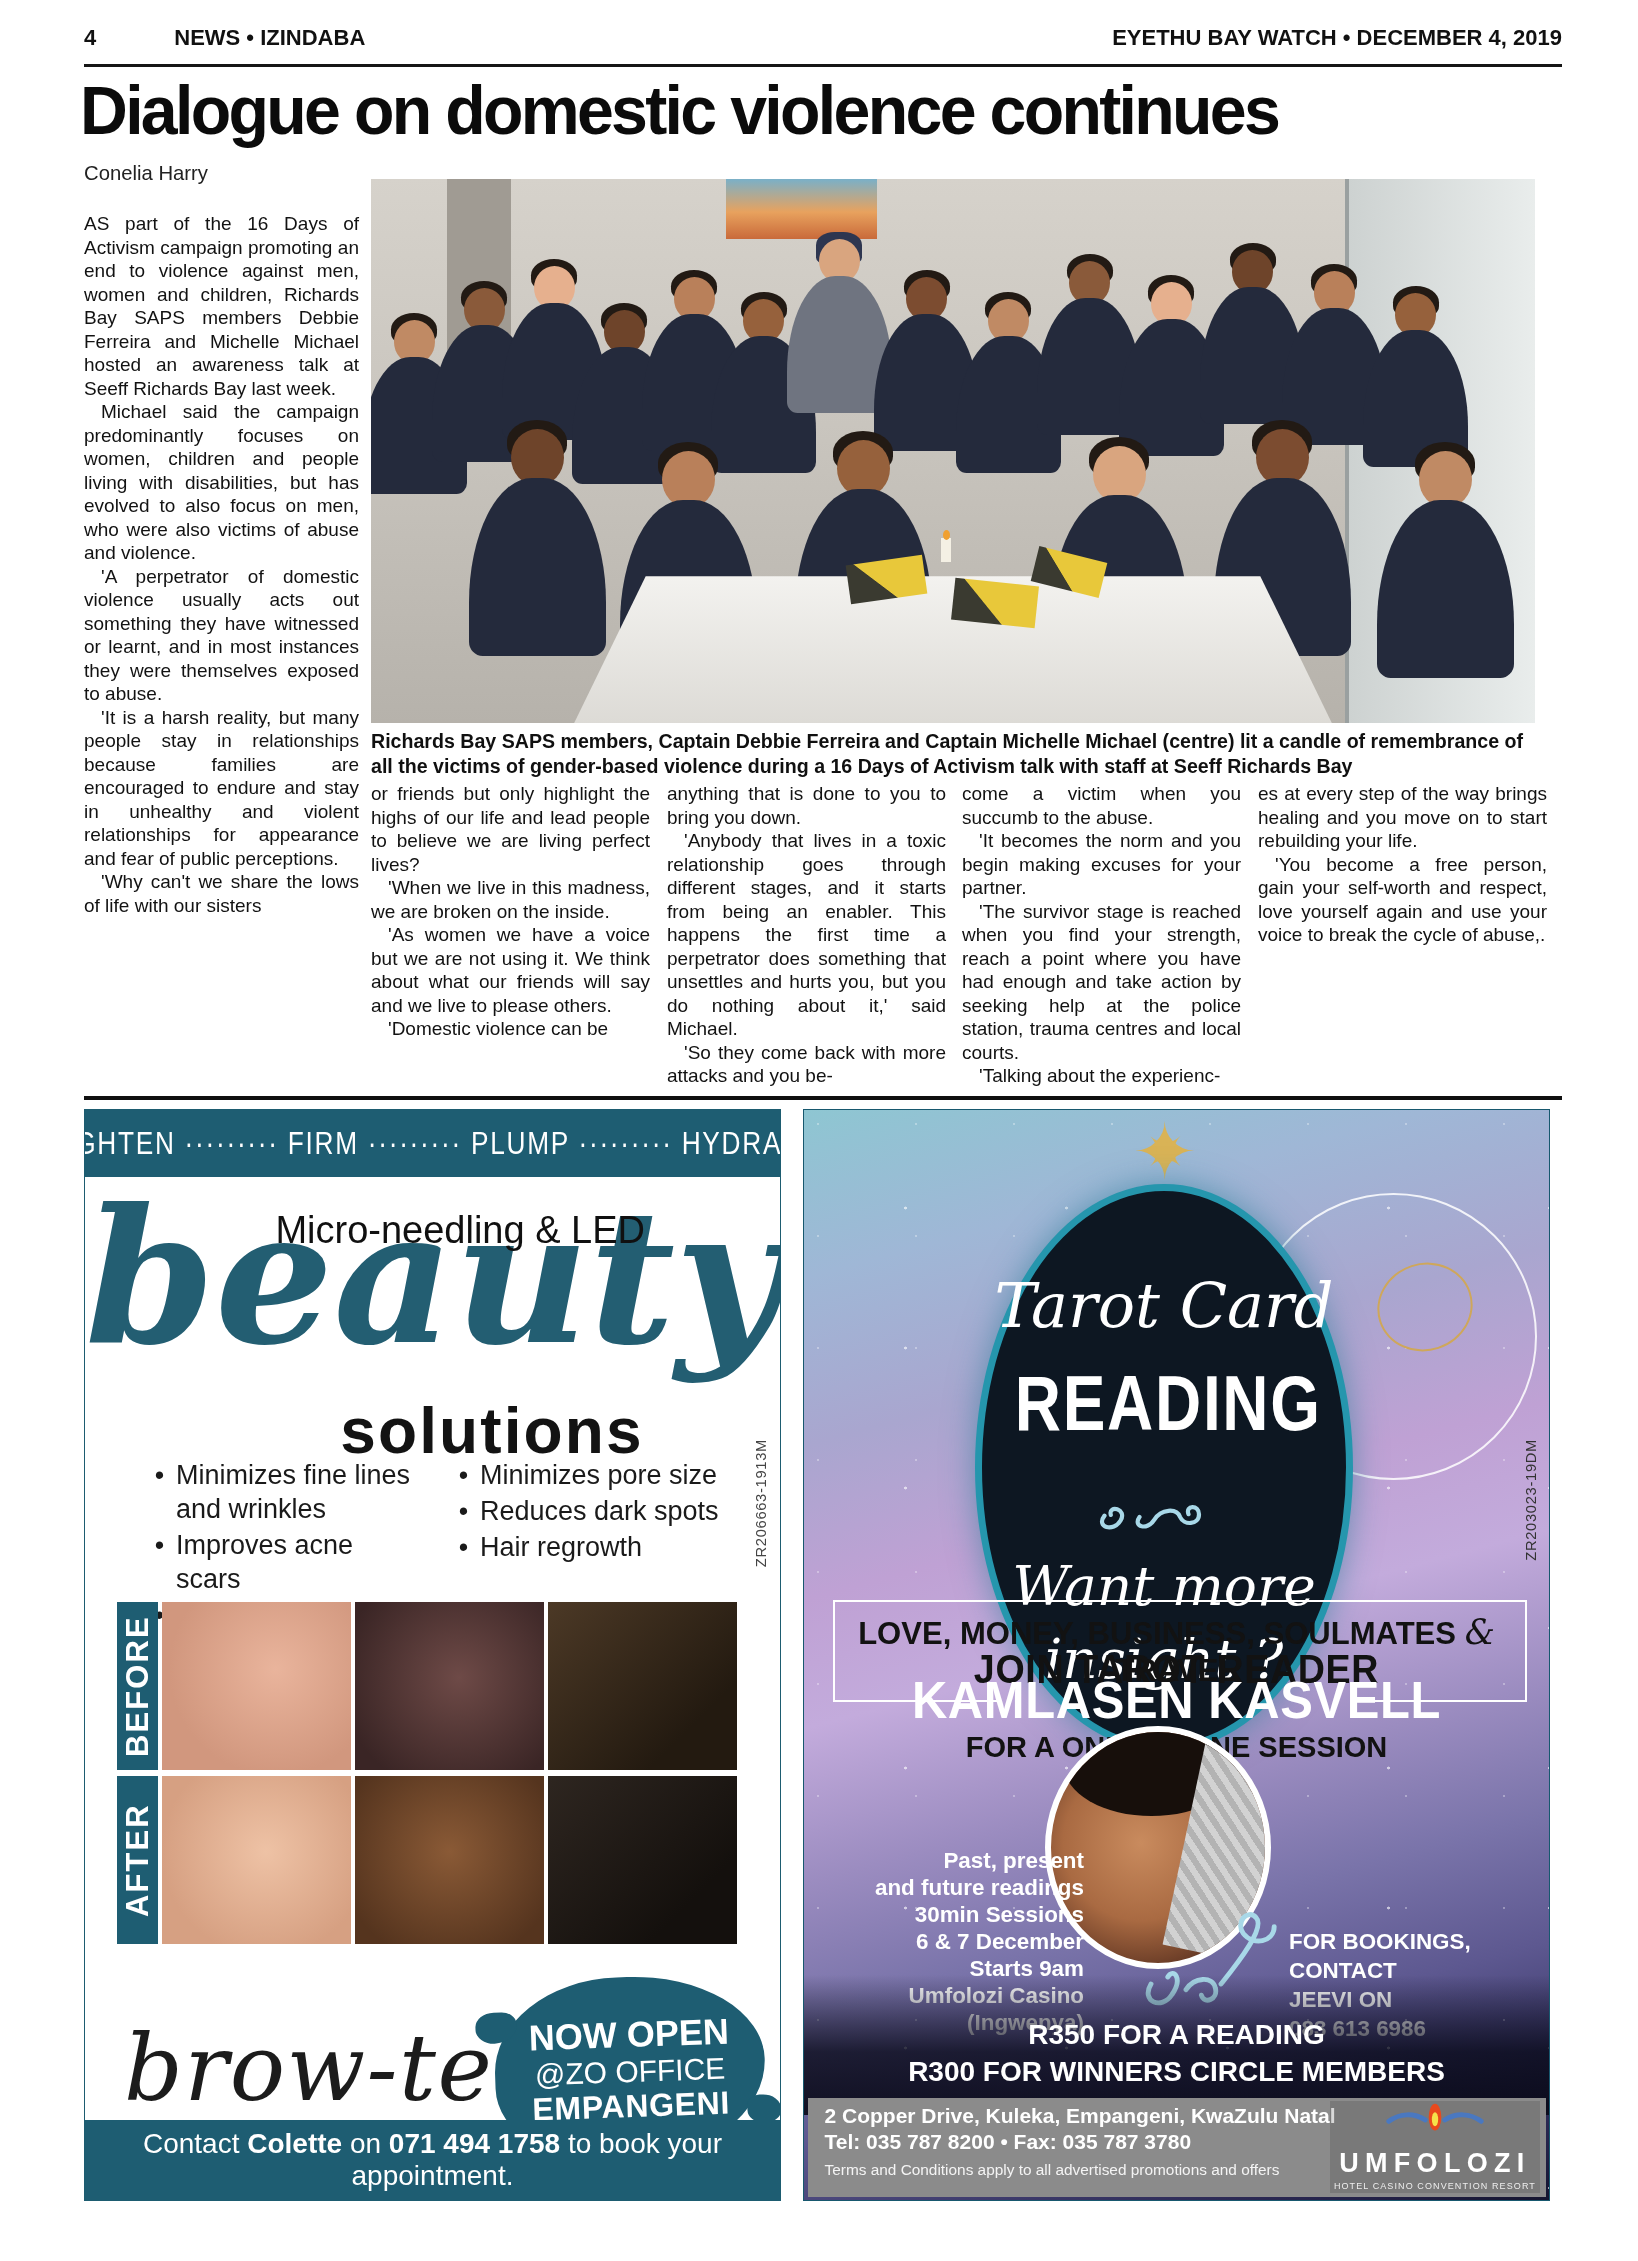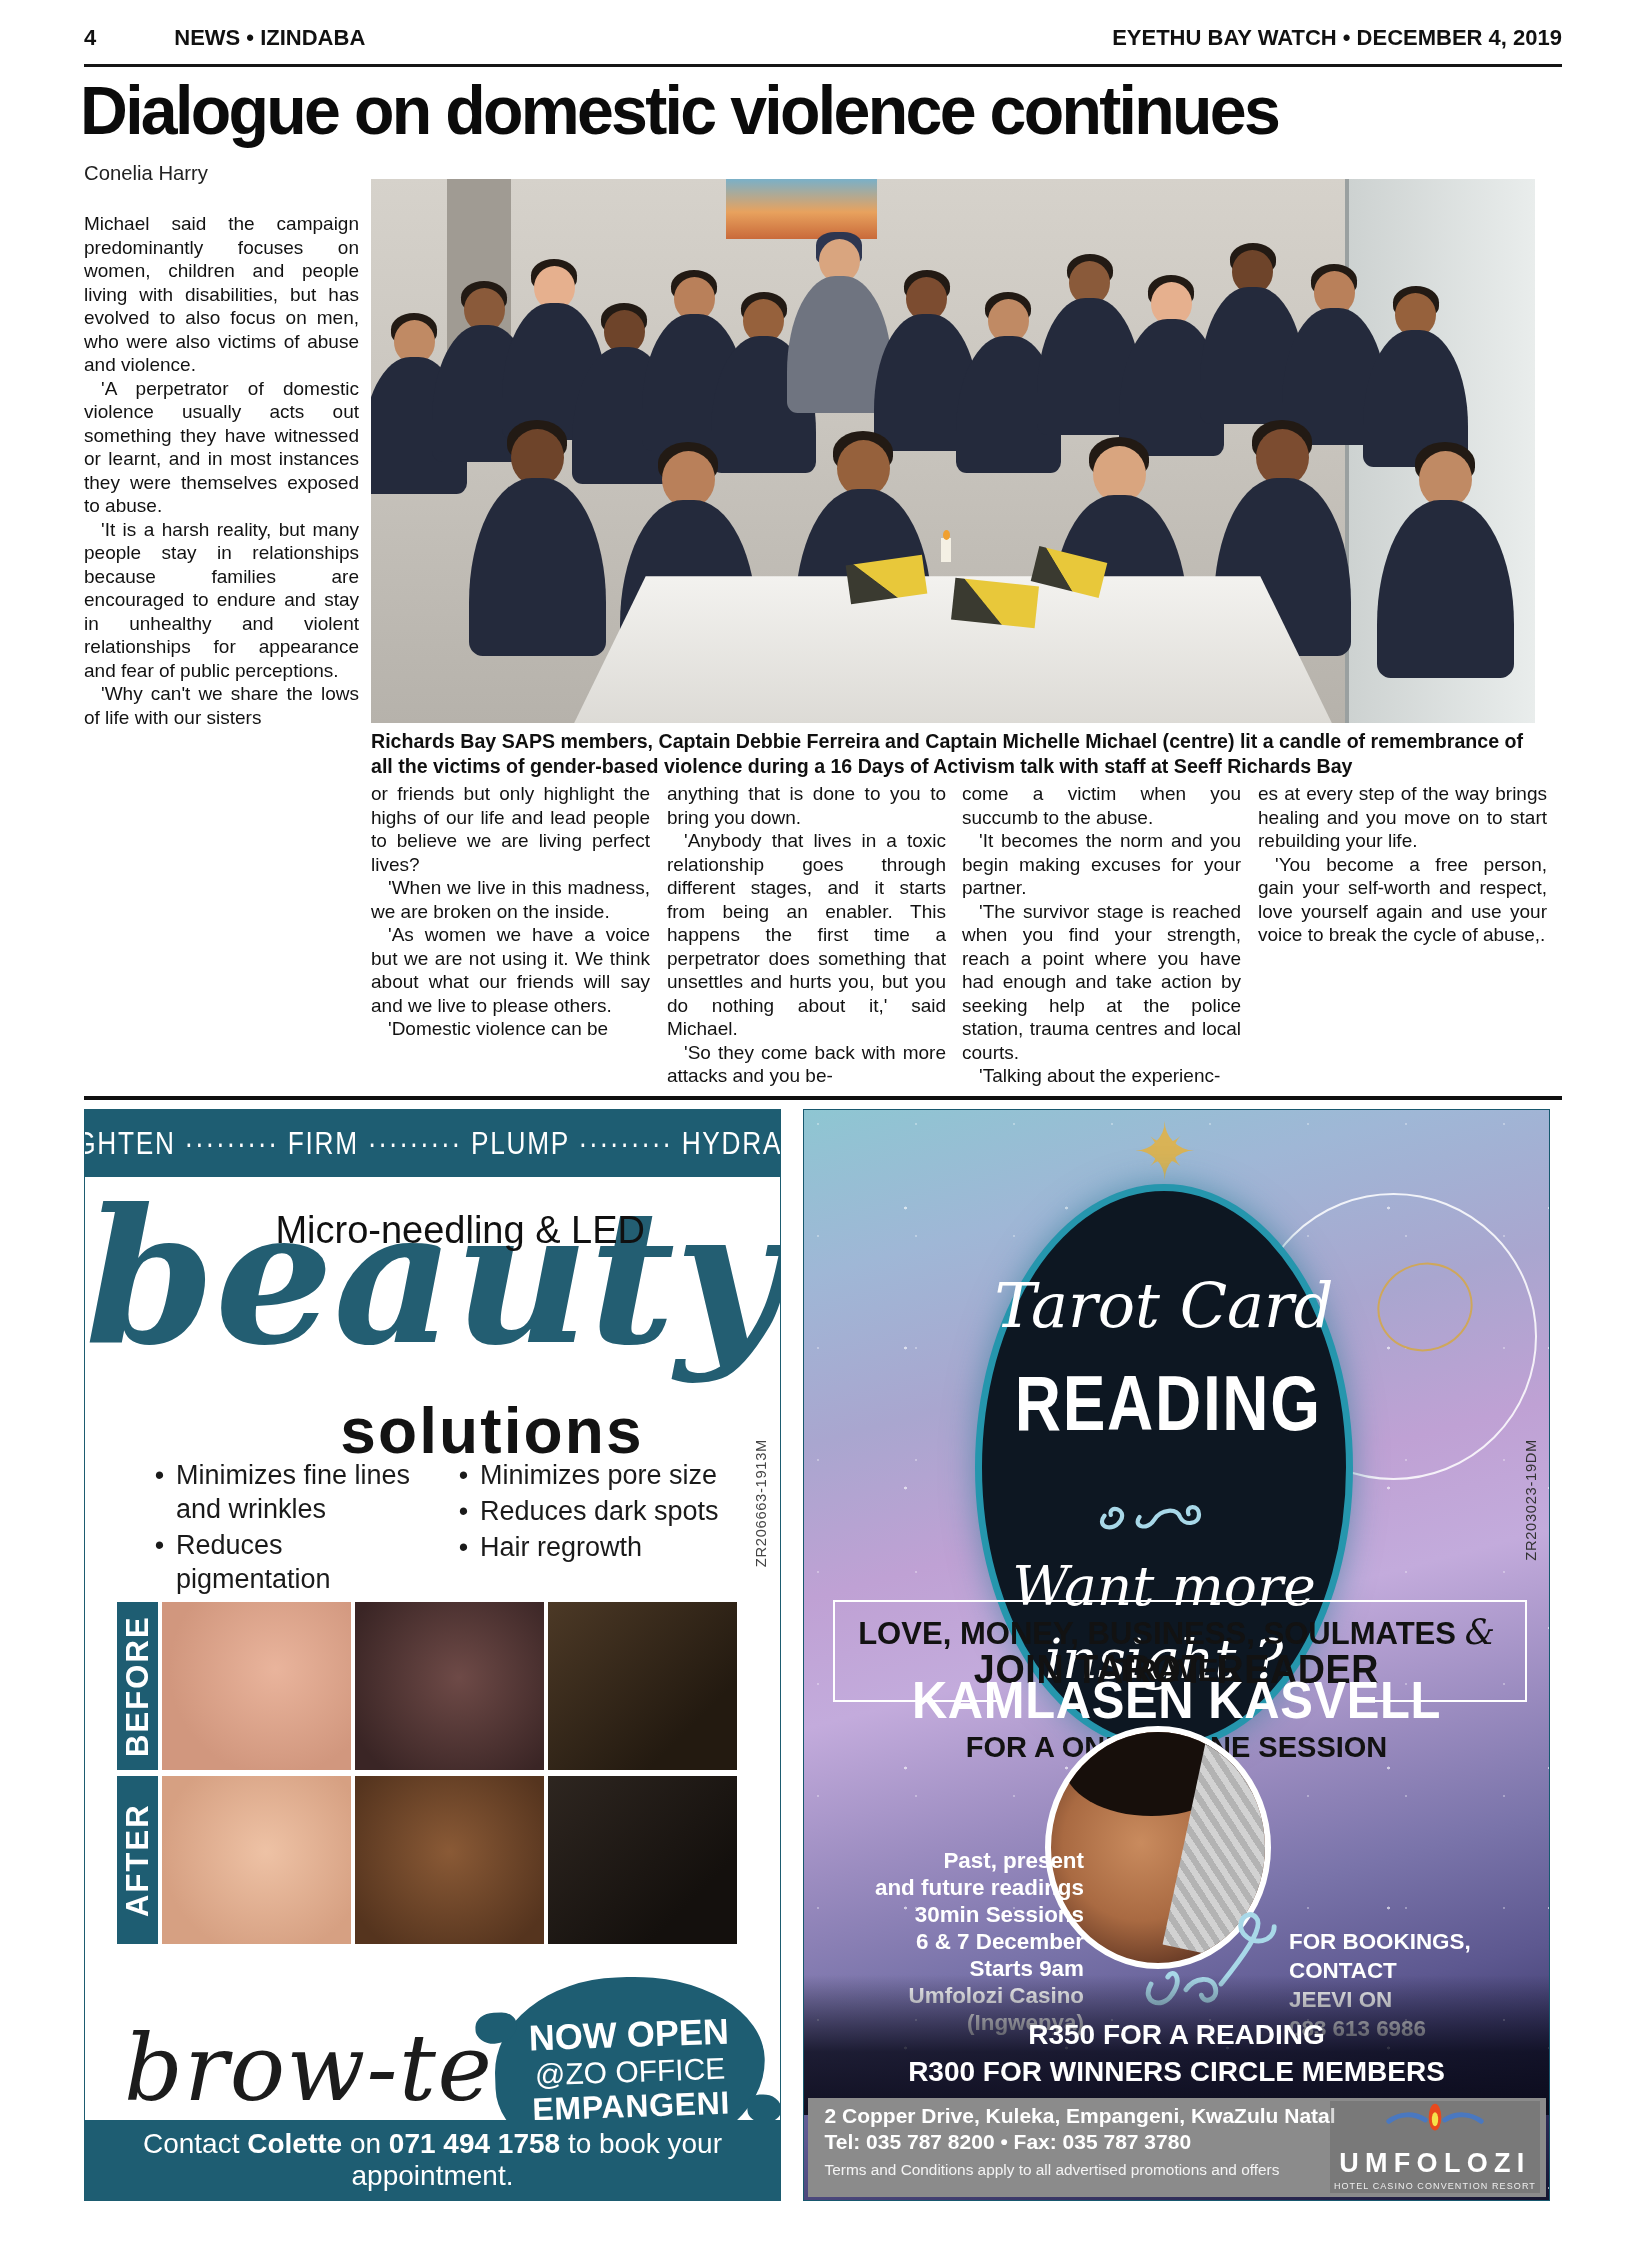--- a/index.html
+++ b/index.html
@@ -278,20 +278,21 @@
     <div class="candle" style="left:49%;top:66%;"></div>
     <div class="flame" style="left:49.1%;top:64.5%;"></div>
     <div class="pamphlet" style="left:41%;top:70%;width:77px;height:39px;transform:rotate(-8deg);"></div>
     <div class="pamphlet" style="left:50%;top:74%;width:84px;height:42px;transform:rotate(6deg);"></div>
     <div class="pamphlet" style="left:57%;top:69%;width:70px;height:36px;transform:rotate(14deg);"></div>
   </div>
 
   <div class="abs caption">Richards Bay SAPS members, Captain Debbie Ferreira and Captain Michelle Michael (centre) lit a candle of remembrance of all the victims of gender-based violence during a 16 Days of Activism talk with staff at Seeff Richards Bay</div>
 
   <div class="abs col col1">
+      <p>AS part of the 16 Days of Activism campaign promoting an end to violence against men, women and children, Richards Bay SAPS members Debbie Ferreira and Michelle Michael hosted an awareness talk at Seeff Richards Bay last week.</p>
       <p>Michael said the campaign predominantly focuses on women, children and people living with disabilities, but has evolved to also focus on men, who were also victims of abuse and violence.</p>
       <p>'A perpetrator of domestic violence usually acts out something they have witnessed or learnt, and in most instances they were themselves exposed to abuse.</p>
       <p>'It is a harsh reality, but many people stay in relationships because families are encouraged to endure and stay in unhealthy and violent relationships for appearance and fear of public perceptions.</p>
       <p>'Why can't we share the lows of life with our sisters</p>
     </div>
   <div class="abs col col2">
       <p>or friends but only highlight the highs of our life and lead people to believe we are living perfect lives?</p>
       <p>'When we live in this madness, we are broken on the inside.</p>
       <p>'As women we have a voice but we are not using it. We think about what our friends will say and we live to please others.</p>
       <p>'Domestic violence can be</p>
@@ -316,20 +317,21 @@
 
   <div class="abs bad">
     <div class="ba-top">
       <span>TIGHTEN ········· FIRM ········· PLUMP ········· HYDRATE</span>
     </div>
     <div class="ba-beauty">beauty</div>
     <div class="ba-micro">Micro-needling &amp; LED</div>
     <div class="ba-solutions">solutions</div>
     <div class="ba-bullets ba-bul-l">
         <div>Minimizes fine lines and wrinkles</div>
+        <div>Improves acne scars</div>
         <div>Reduces pigmentation marks</div>
       </div>
     <div class="ba-bullets ba-bul-r">
         <div>Minimizes pore size</div>
         <div>Reduces dark spots</div>
         <div>Hair regrowth</div>
       </div>
     <div class="ba-code">ZR206663-1913M</div>
 
     <div class="ba-grid">

